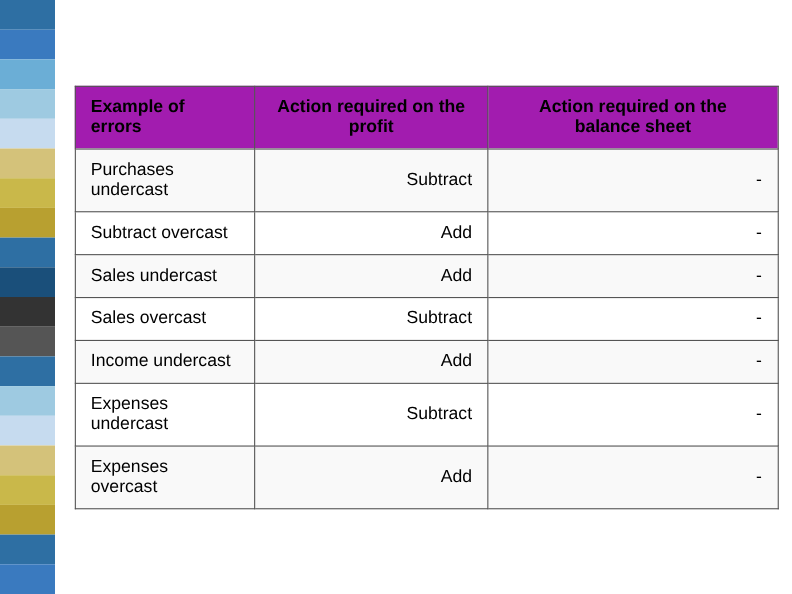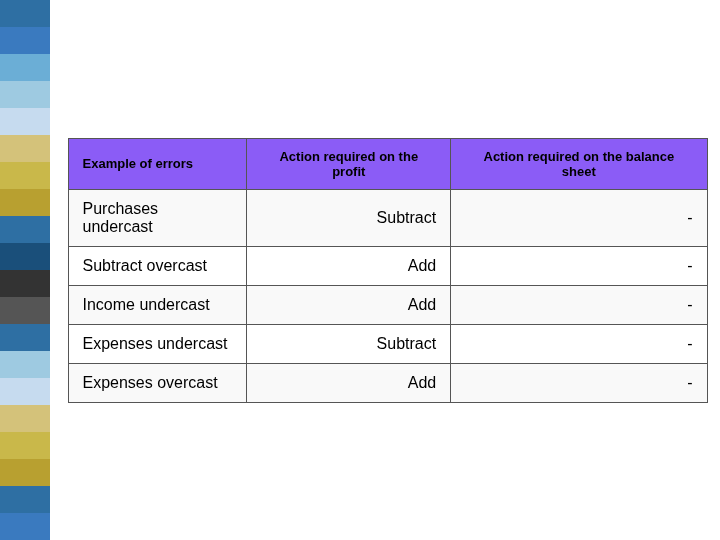--- a/index.html
+++ b/index.html
@@ -43,22 +43,22 @@
       width: 100%;
       border-collapse: collapse;
       font-size: 16px;
     }
 
     thead tr th {
       border: 1.5px solid #555;
       padding: 10px 14px;
       text-align: center;
       font-weight: bold;
-      font-size: 13px;
-      background: #8b5cf6;
+      font-size: 16px;
+      background: #a21caf;
       vertical-align: middle;
     }
 
     thead tr th:first-child {
       text-align: left;
     }
 
     tbody tr td {
       border: 1.5px solid #555;
       padding: 10px 14px;
@@ -120,20 +120,30 @@
           <td>Purchases undercast</td>
           <td>Subtract</td>
           <td>-</td>
         </tr>
         <tr>
           <td>Subtract overcast</td>
           <td>Add</td>
           <td>-</td>
         </tr>
         <tr>
+          <td>Sales undercast</td>
+          <td>Add</td>
+          <td>-</td>
+        </tr>
+        <tr>
+          <td>Sales overcast</td>
+          <td>Subtract</td>
+          <td>-</td>
+        </tr>
+        <tr>
           <td>Income undercast</td>
           <td>Add</td>
           <td>-</td>
         </tr>
         <tr>
           <td>Expenses undercast</td>
           <td>Subtract</td>
           <td>-</td>
         </tr>
         <tr>

